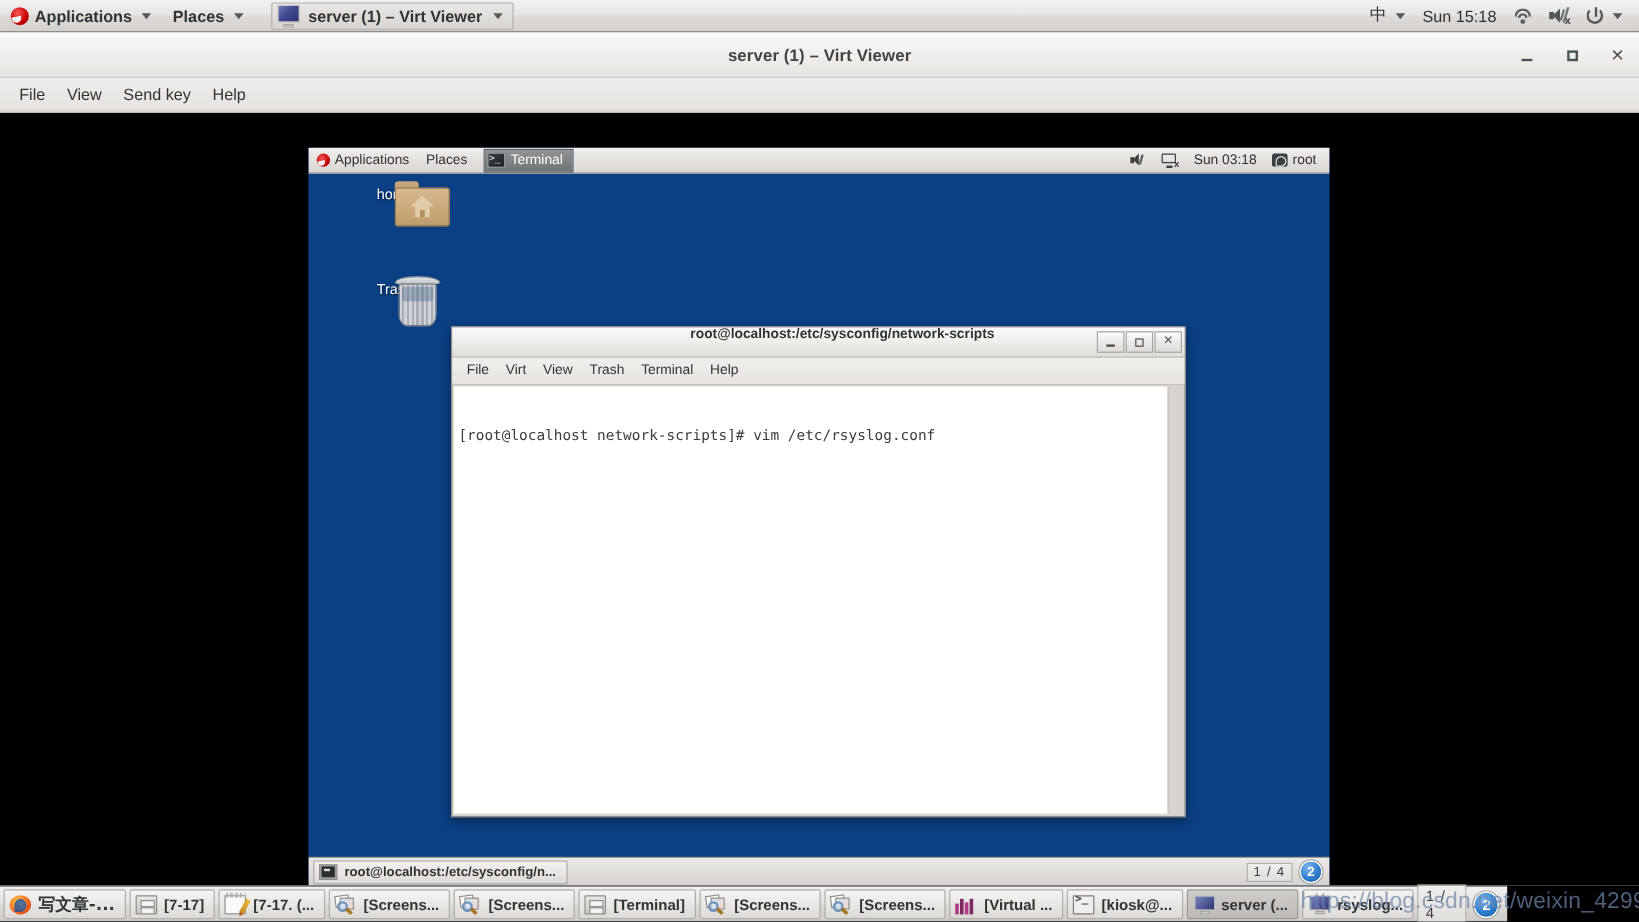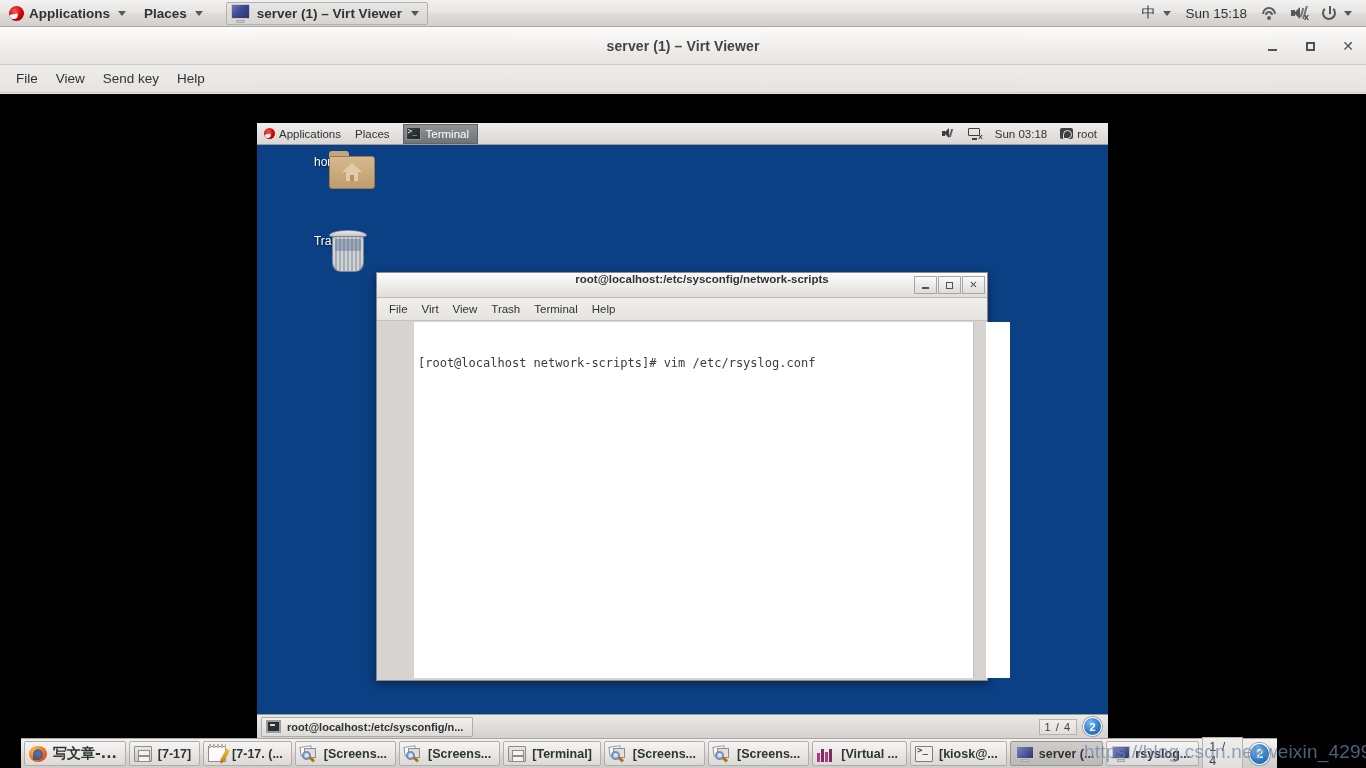--- a/index.html
+++ b/index.html
@@ -185,21 +185,21 @@
     background: linear-gradient(to bottom,#f1efec,#e6e3e0);
     border-bottom: 1px solid #c4c1be;
     font-size: 11.5px; color: #2e3436;
   }
   .gterm-menu { padding: 3px 7px; }
   .gterm-screen {
     position: absolute; left: 1px; top: 49px; width: 596px; height: 356px;
     background: #ffffff;
     font-family: "DejaVu Sans Mono", monospace;
     font-size: 12px; line-height: 15px; color: #3c3c3c;
-    padding: 4px 0 0 4px; white-space: pre; overflow: hidden; margin-left: 36px;
+    padding: 4px 0 0 4px; white-space: pre; overflow: hidden;
   }
   .gterm-scroll {
     position: absolute; right: 1px; top: 49px; width: 13px; height: 356px;
     background: #d6d3d0; border-left: 1px solid #c2bfbc;
   }
 
   
   .guest-bottom-panel {
     position: absolute; left: 0; bottom: 0; width: 851px; height: 24px;
     background: linear-gradient(to bottom,#eceae7 0%, #e0ddda 50%, #d4d1ce 100%);
@@ -223,21 +223,21 @@
     border: 1px solid #ffffff; box-shadow: 0 0 0 1px #9aa0a3;
     color: #fff; font-size: 11px; font-weight: bold;
     display:flex; align-items:center; justify-content:center;
   }
 
   
   .host-taskbar {
     position: absolute; left: 0; bottom: 0; width: 1256px; height: 30px;
     background: linear-gradient(to bottom,#f2f1ef 0%, #e5e2df 48%, #dbd8d5 52%, #cecbc8 100%);
     border-top: 1px solid #a9a6a3;
-    display: flex; align-items: center; padding: 0 3px; gap: 3px; margin-left: 21px;
+    display: flex; align-items: center; padding: 0 3px; gap: 3px;
   }
   .htask {
     display:flex; align-items:center; gap:6px; height: 25px; padding: 0 8px 0 4px;
     background: linear-gradient(to bottom,#f6f5f3,#dcd9d6);
     border: 1px solid #b0adaa; border-radius: 2px;
     font-size: 12.5px; color: #2f3436; font-weight: bold;
     white-space: nowrap; overflow: hidden; flex: 0 0 auto;
   }
   .htask.active { background: linear-gradient(to bottom,#cfccc9,#bcb9b6); border-color:#9a9794; }
   .htask .ticon { width: 18px; height: 16px; flex: 0 0 auto; position: relative;}

